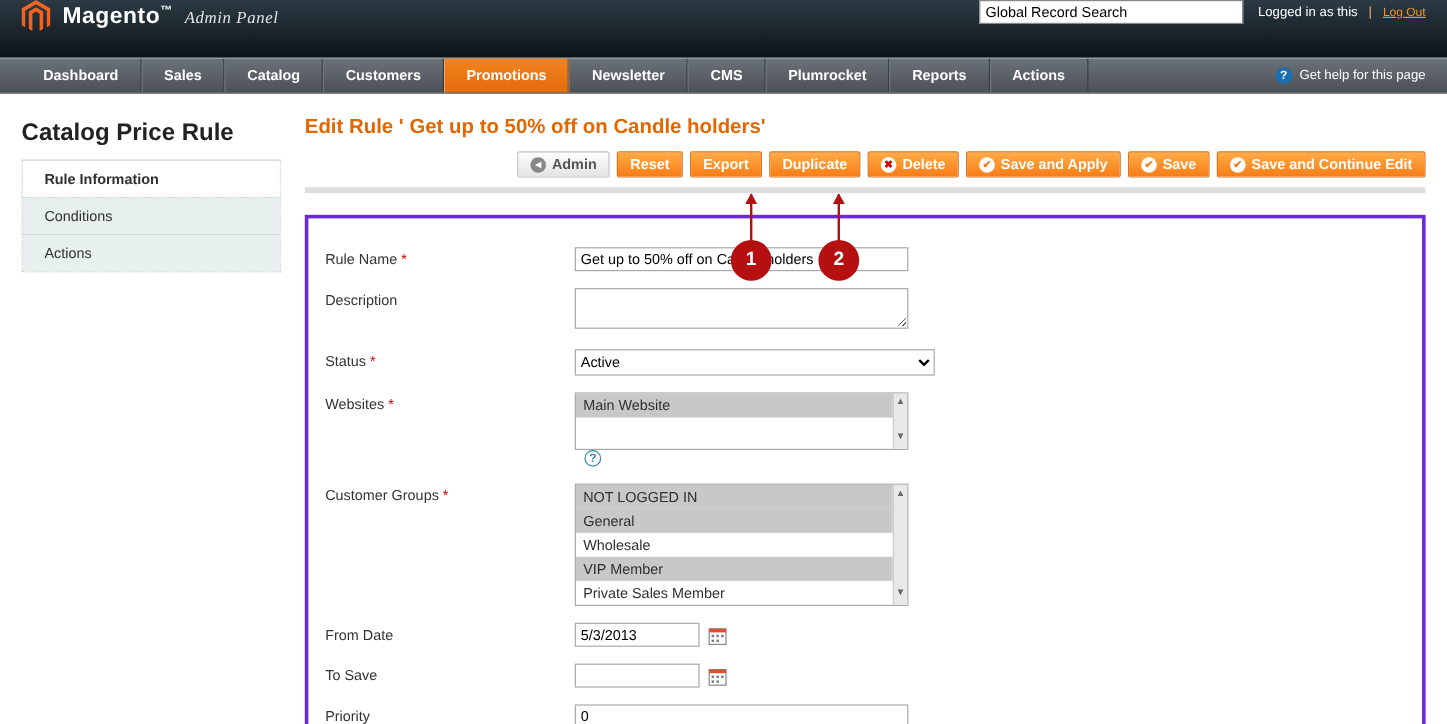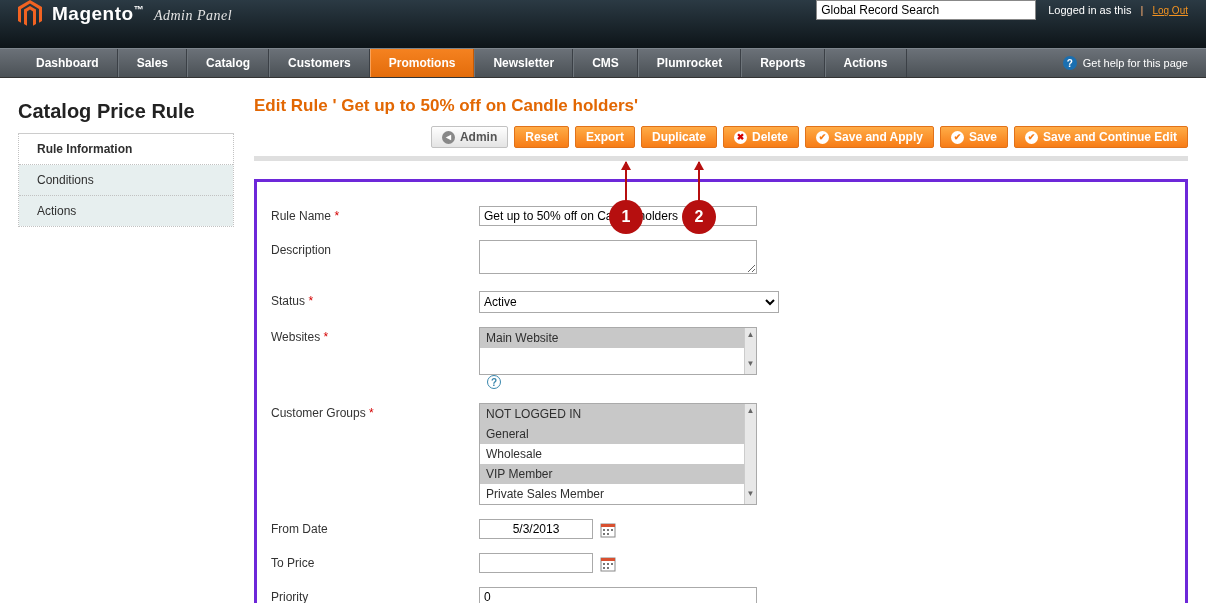--- a/index.html
+++ b/index.html
@@ -46,21 +46,21 @@
 .ico-back { background: #888; color: #fff; }
 .ico-del { background: #fff; color: #d40000; font-weight: bold; }
 .ico-check { background: #fff; color: #f77c16; font-weight: bold; }
 
 .form-wrap { border: 3px solid #6d28d9; padding: 24px 14px; }
 .form-row { display: flex; margin-bottom: 14px; align-items: flex-start; }
 .form-label { width: 208px; flex-shrink: 0; font-size: 12px; color: #333; padding-top: 3px; }
 .req { color: #d40000; }
 .form-control { }
 .inp { width: 278px; height: 20px; border: 1px solid #aaa; font-size: 12px; padding: 1px 4px; }
-.inp-date { width: 114px; text-align: center; }
+.inp-date { width: 104px; }
 .ta { width: 278px; height: 34px; border: 1px solid #aaa; resize: both; font-size: 12px; }
 .sel { width: 300px; height: 22px; border: 1px solid #aaa; font-size: 12px; background: #fff; }
 .multi { width: 278px; border: 1px solid #aaa; background: #fff; }
 .multi-item { padding: 3px 6px; font-size: 12px; cursor: pointer; }
 .multi-item.sel-on { background: #c8c8c8; }
 .multi-scroll { width: 12px; background: #e8e8e8; border-left: 1px solid #ccc; }
 .multi-wrap { display: flex; }
 .multi-body { flex: 1; }
 .multi-wrap .arrow { font-size: 8px; color: #666; text-align: center; padding: 2px 0; }
 .helper-icon { width: 14px; height: 14px; border-radius: 50%; border: 1px solid #3a87ad; color: #3a87ad; display: inline-flex; align-items: center; justify-content: center; font-size: 10px; font-weight: bold; margin-left: 8px; cursor: pointer; }
@@ -218,21 +218,21 @@
               <rect x="3" y="7" width="2" height="2" fill="#777"></rect>
               <rect x="7" y="7" width="2" height="2" fill="#777"></rect>
               <rect x="11" y="7" width="2" height="2" fill="#777"></rect>
               <rect x="3" y="11" width="2" height="2" fill="#777"></rect>
               <rect x="7" y="11" width="2" height="2" fill="#777"></rect>
             </svg>
         </div>
       </div>
 
       <div class="form-row">
-        <div class="form-label">To Price</div>
+        <div class="form-label">To Save</div>
         <div class="form-control">
           <input class="inp inp-date" value="" style="">
           <svg class="cal-icon" viewBox="0 0 16 16">
               <rect x="1" y="2" width="14" height="13" fill="#fff" stroke="#888"></rect>
               <rect x="1" y="2" width="14" height="3" fill="#d85030"></rect>
               <rect x="3" y="7" width="2" height="2" fill="#777"></rect>
               <rect x="7" y="7" width="2" height="2" fill="#777"></rect>
               <rect x="11" y="7" width="2" height="2" fill="#777"></rect>
               <rect x="3" y="11" width="2" height="2" fill="#777"></rect>
               <rect x="7" y="11" width="2" height="2" fill="#777"></rect>

